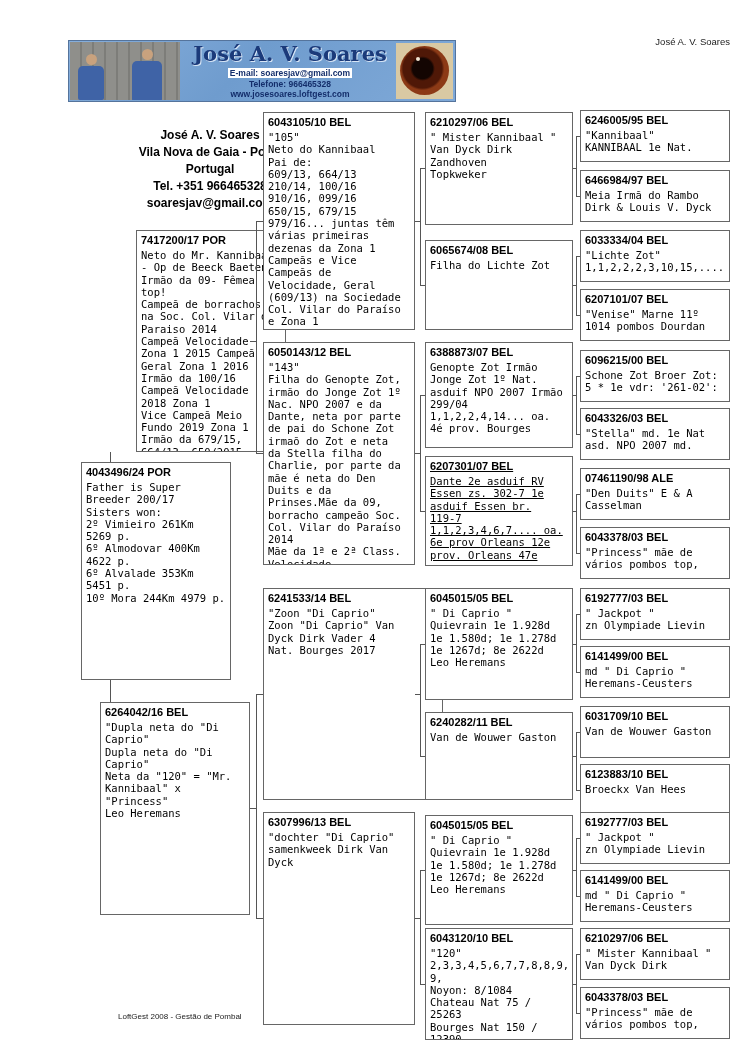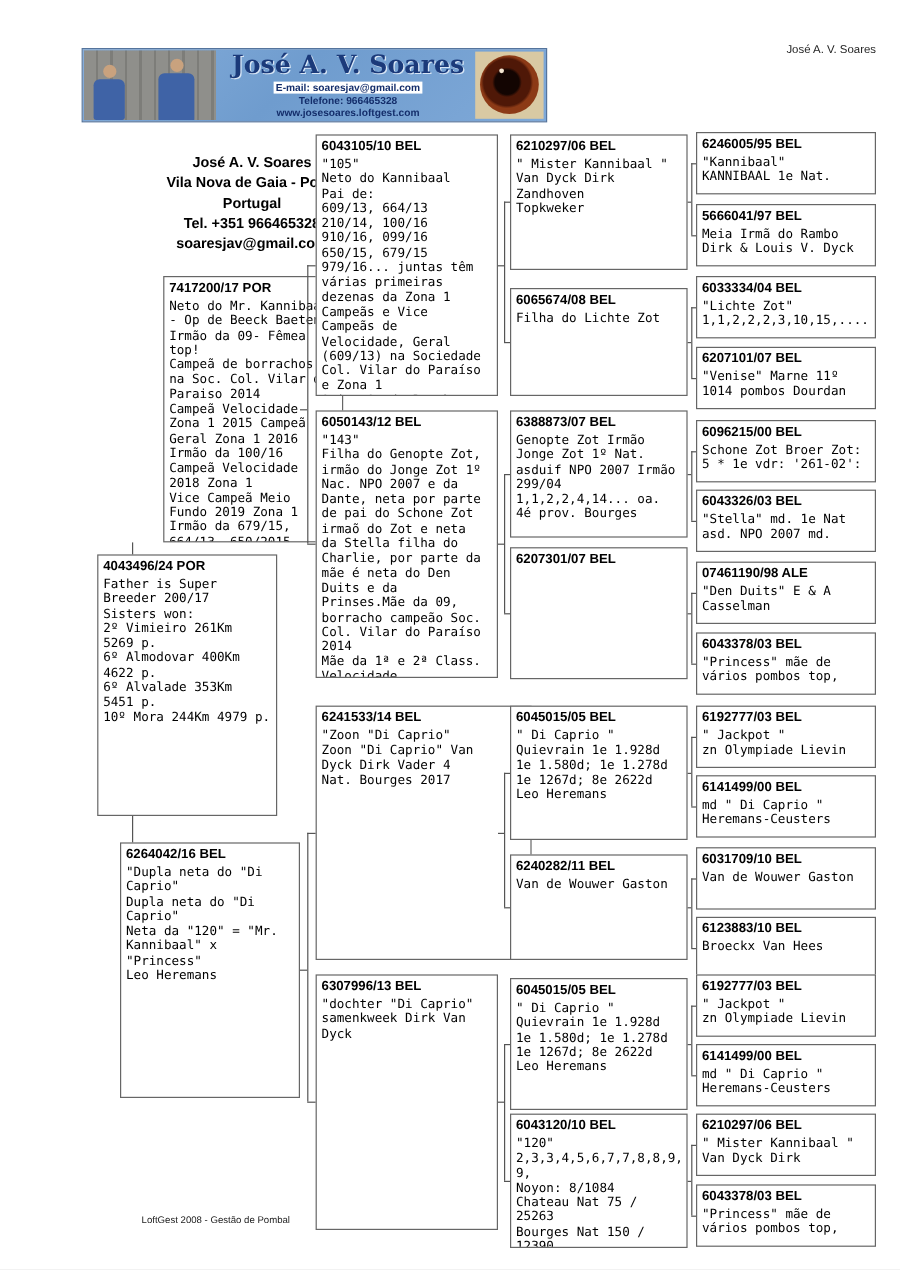--- a/index.html
+++ b/index.html
@@ -192,22 +192,29 @@
   </div>
   <div class="pbox" style="left:425px;top:342px;width:148px;height:106px;">
     <div class="ring">6388873/07 BEL</div>
     <div class="btxt">Genopte Zot Irmão
 Jonge Zot 1º Nat.
 asduif NPO 2007 Irmão
 299/04
 1,1,2,2,4,14... oa.
 4é prov. Bourges</div>
   </div>
-  <div class="pbox" style="left:425px;top:456px;width:148px;height:110px;">
+  <div class="pbox" style="left:425px;top:456px;width:148px;height:110px;text-decoration:underline;">
     <div class="ring">6207301/07 BEL</div>
+    <div class="btxt">Dante 2e asduif RV
+Essen zs. 302-7 1e
+asduif Essen br.
+119-7
+1,1,2,3,4,6,7.... oa.
+6e prov Orleans 12e
+prov. Orleans 47e</div>
   </div>
   <div class="pbox" style="left:425px;top:588px;width:148px;height:112px;">
     <div class="ring">6045015/05 BEL</div>
     <div class="btxt">" Di Caprio "
 Quievrain 1e 1.928d
 1e 1.580d; 1e 1.278d
 1e 1267d; 8e 2622d
 Leo Heremans</div>
   </div>
   <div class="pbox" style="left:425px;top:712px;width:148px;height:88px;">
@@ -232,21 +239,21 @@
 Bourges Nat 150 /
 12390</div>
   </div>
 
   <div class="pbox" style="left:580px;top:110px;width:150px;height:52px;">
     <div class="ring">6246005/95 BEL</div>
     <div class="btxt">"Kannibaal"
 KANNIBAAL 1e Nat.</div>
   </div>
   <div class="pbox" style="left:580px;top:170px;width:150px;height:52px;">
-    <div class="ring">5666041/97 BEL</div>
+    <div class="ring">6466984/97 BEL</div>
     <div class="btxt">Meia Irmã do Rambo
 Dirk &amp; Louis V. Dyck</div>
   </div>
   <div class="pbox" style="left:580px;top:230px;width:150px;height:52px;">
     <div class="ring">6033334/04 BEL</div>
     <div class="btxt">"Lichte Zot"
 1,1,2,2,2,3,10,15,....</div>
   </div>
   <div class="pbox" style="left:580px;top:289px;width:150px;height:52px;">
     <div class="ring">6207101/07 BEL</div>

